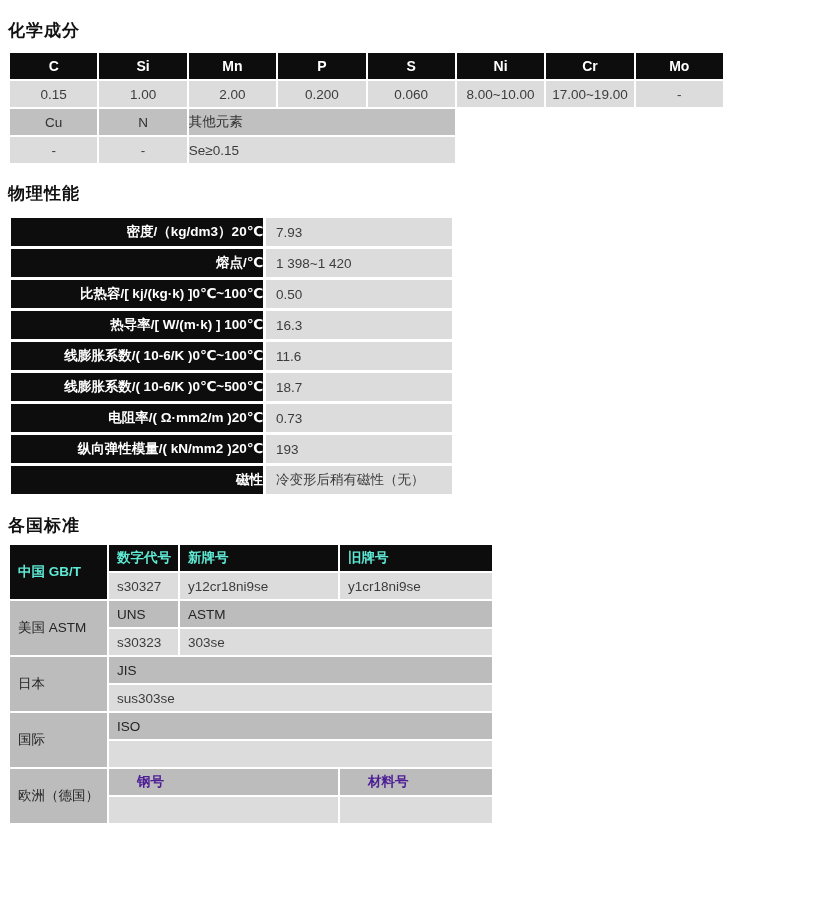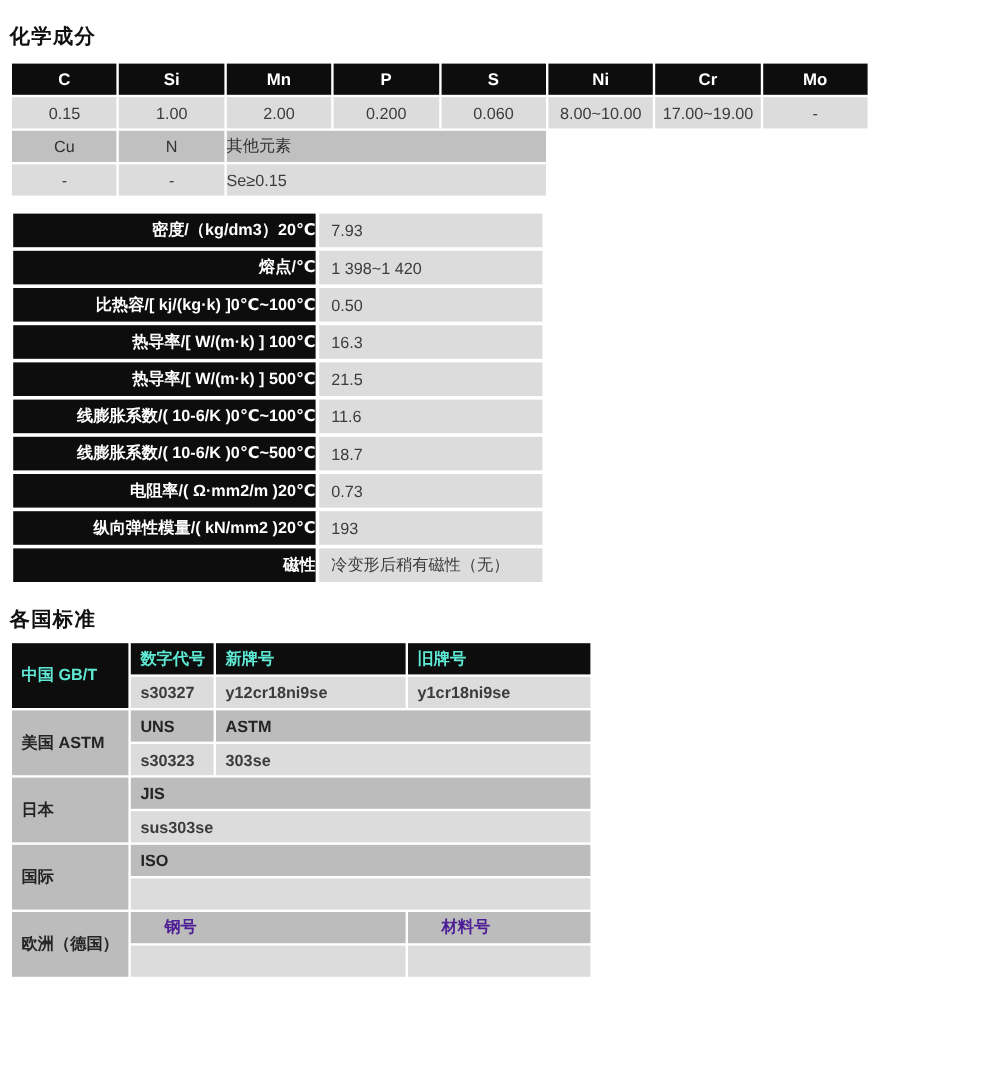--- a/index.html
+++ b/index.html
@@ -36,21 +36,21 @@
   }
   table.phys td {
     background: #dcdcdc; color: #3c3c3c; font-size: 13.5px;
     text-align: left; padding-left: 10px; white-space: nowrap; overflow: hidden;
   }
 
   
   table.std { width: 486px; border-spacing: 2px; margin-top: 6px; }
   table.std th, table.std td {
     height: 26px; font-size: 13.5px; text-align: left; padding-left: 8px;
-    overflow: hidden; white-space: nowrap; font-weight: 700;
+    overflow: hidden; white-space: nowrap; font-weight: 400;
   }
   table.std .black { background: #0d0d0d; color: #5eead4; font-weight: 700; }
   table.std .med { background: #bcbcbc; color: #242424; }
   table.std .b { font-weight: 700; color: #4c1d95; padding-left: 28px; }
   table.std tr.light td { background: #dcdcdc; color: #3c3c3c; }
   table.std td.country { vertical-align: middle; }
 
   .mt18 { margin-top: 18px; }
 </style>
 </head>
@@ -88,42 +88,39 @@
       <td class="lft" colspan="3">其他元素</td>
     </tr>
     <tr>
       <td>-</td>
       <td>-</td>
       <td class="lft" colspan="3">Se≥0.15</td>
     </tr>
   </tbody>
     </table>
 
+  <h2 class="sec-title mt18">物理性能</h2>
 
   <table class="phys">
     <tbody>
         <tr>
       <th>密度/（kg/dm3）20℃</th>
       <td>7.93</td>
     </tr>
     <tr>
       <th>熔点/℃</th>
       <td>1 398~1 420</td>
     </tr>
     <tr>
       <th>比热容/[ kj/(kg·k) ]0℃~100℃</th>
       <td>0.50</td>
     </tr>
     <tr>
       <th>热导率/[ W/(m·k) ] 100℃</th>
       <td>16.3</td>
-    </tr>
-    <tr>
-      <th>热导率/[ W/(m·k) ] 500℃</th>
-      <td>21.5</td>
     </tr>
     <tr>
       <th>线膨胀系数/( 10-6/K )0℃~100℃</th>
       <td>11.6</td>
     </tr>
     <tr>
       <th>线膨胀系数/( 10-6/K )0℃~500℃</th>
       <td>18.7</td>
     </tr>
     <tr>

